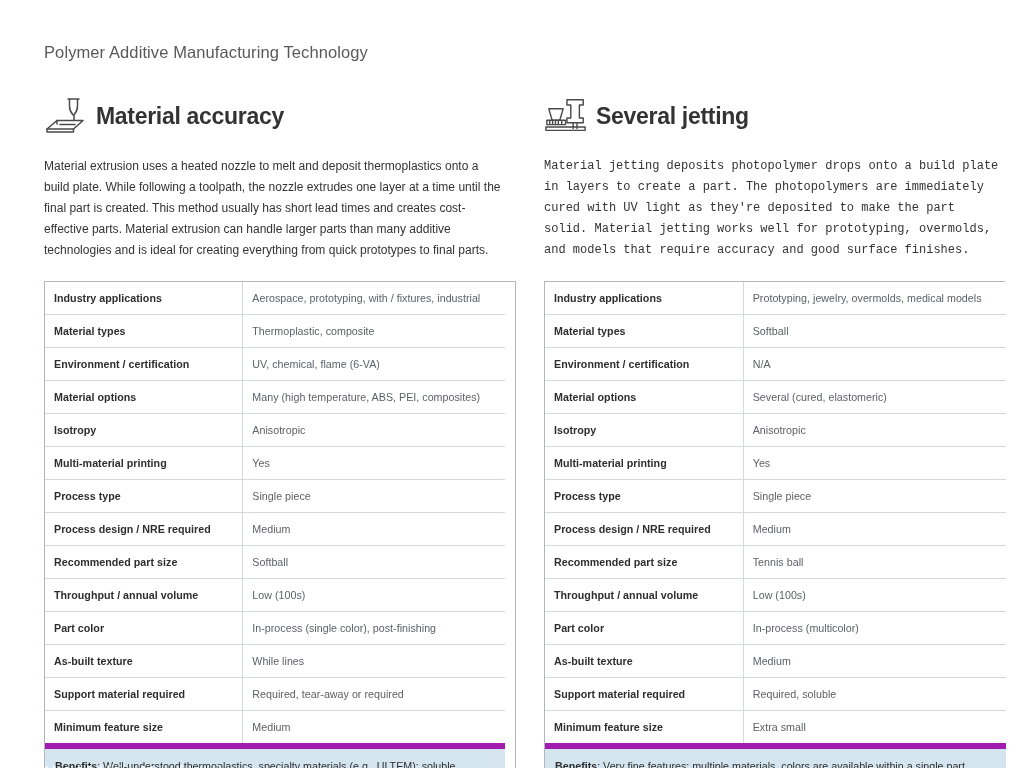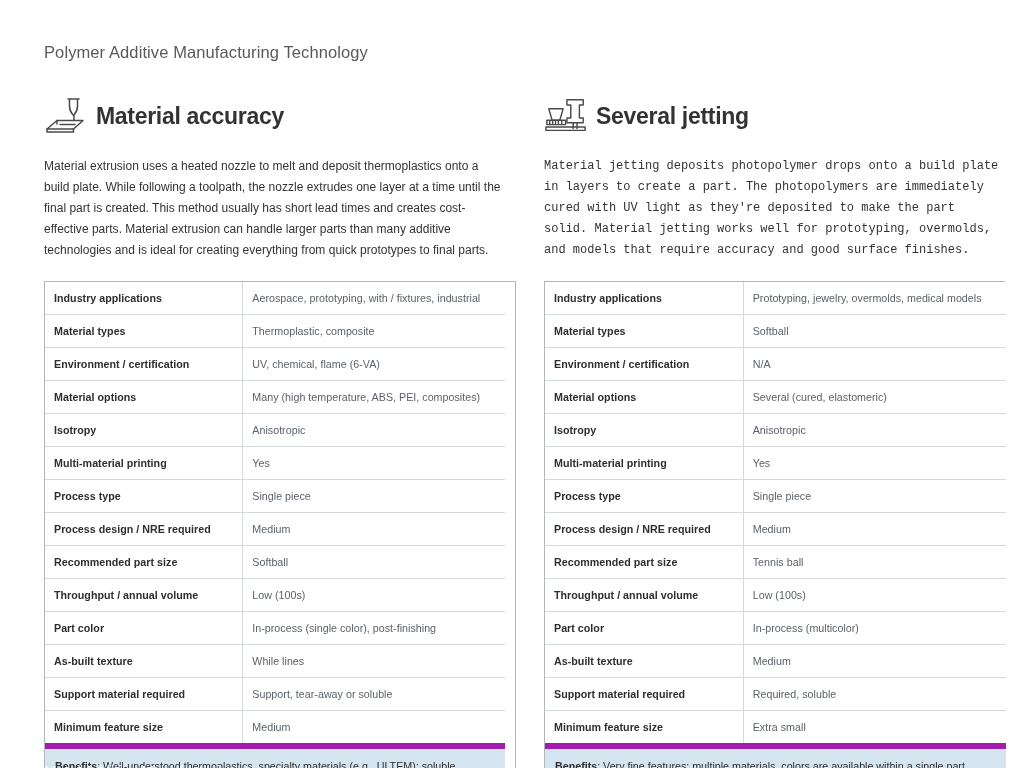--- a/index.html
+++ b/index.html
@@ -209,21 +209,21 @@
             <tr>
                 <td class="lbl">Part color</td>
                 <td class="val">In-process (single color), post-finishing</td>
               </tr>
             <tr>
                 <td class="lbl">As-built texture</td>
                 <td class="val">While lines</td>
               </tr>
             <tr>
                 <td class="lbl">Support material required</td>
-                <td class="val">Support, tear-away or soluble</td>
+                <td class="val">Required, tear-away or required</td>
               </tr>
             <tr>
                 <td class="lbl">Minimum feature size</td>
                 <td class="val">Medium</td>
               </tr>
             <tr class="benefits">
               <td colspan="2"><b>Benefits</b><span>: Well-understood thermoplastics, specialty materials (e.g., ULTEM); soluble supports enable design freedom; process has been validated, production-ready (aerospace certified)</span></td>
             </tr>
           </tbody>
         </table>

